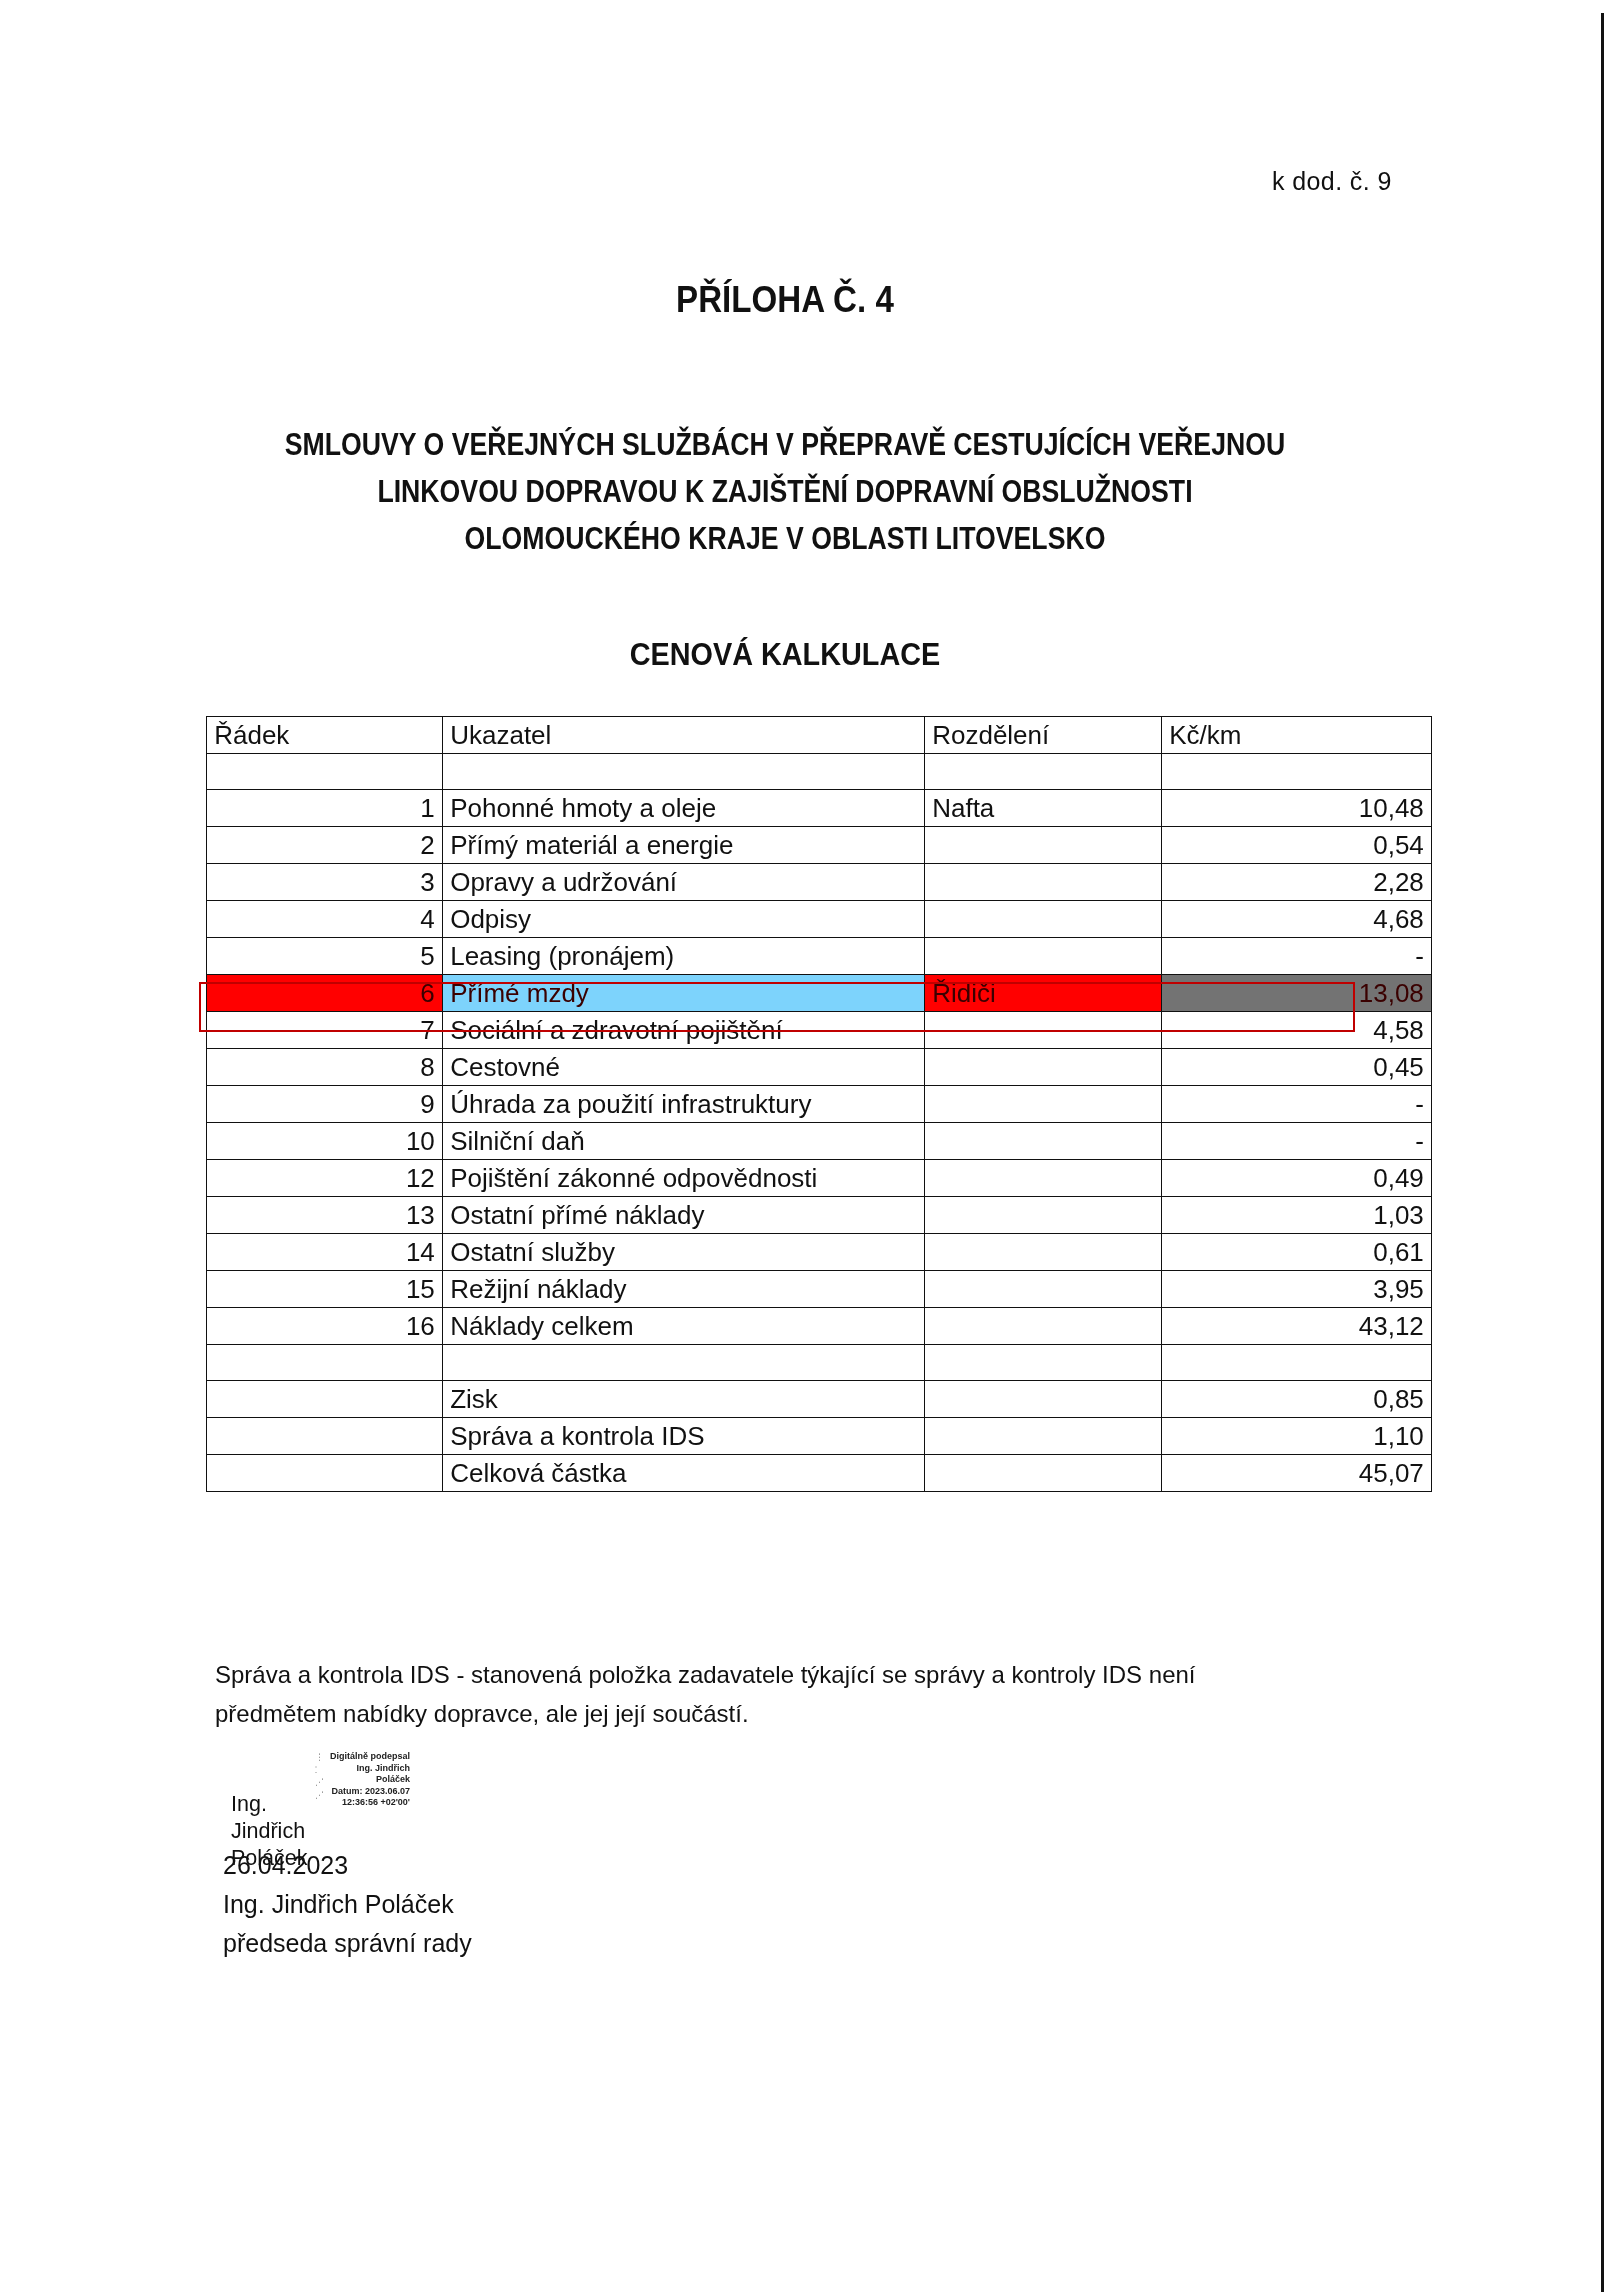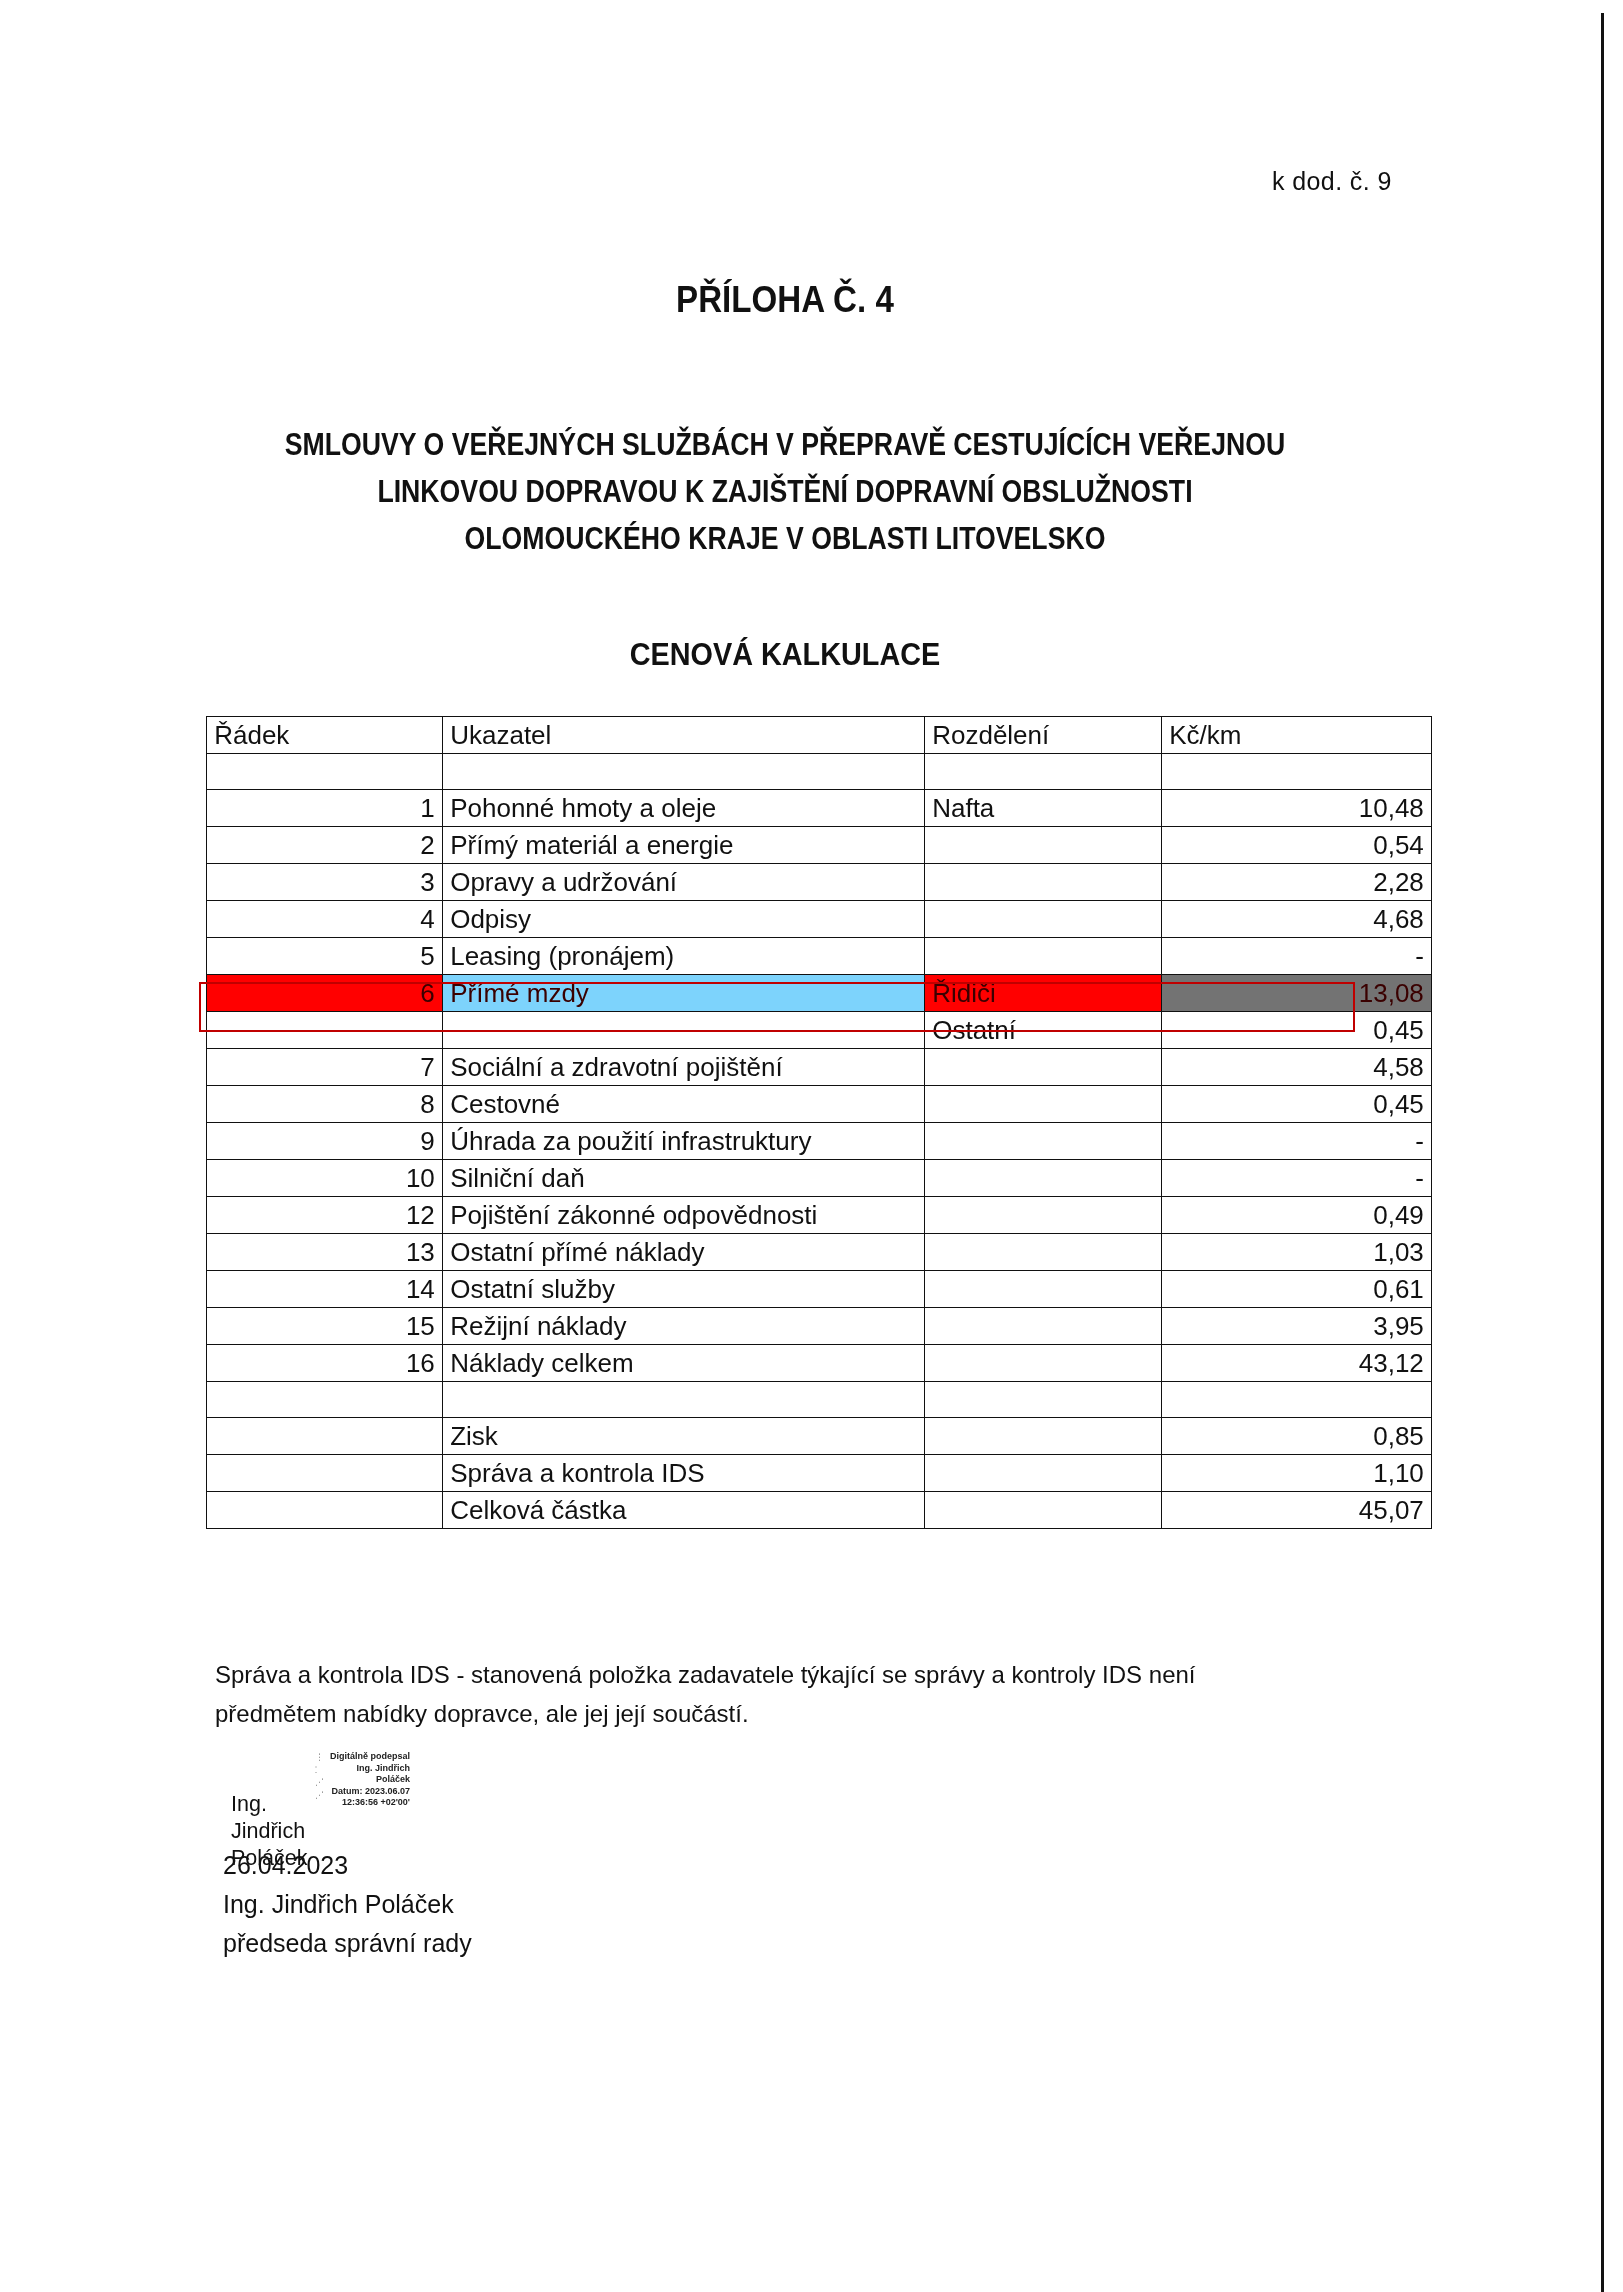--- a/index.html
+++ b/index.html
@@ -89,26 +89,20 @@
         <td class="c3"></td>
         <td class="c4 num">-</td>
       </tr>
       <tr class="highlight">
         <td class="c1 num" style="background: rgb(255, 0, 0);">6</td>
         <td class="c2" style="background: #7dd3fc;">Přímé mzdy</td>
         <td class="c3" style="background: rgb(255, 0, 0);">Řidiči</td>
         <td class="c4 num" style="background: #737373;">13,08</td>
       </tr>
       <tr>
-        <td class="c1 num"></td>
-        <td class="c2"></td>
-        <td class="c3">Ostatní</td>
-        <td class="c4 num">0,45</td>
-      </tr>
-      <tr>
         <td class="c1 num">7</td>
         <td class="c2">Sociální a zdravotní pojištění</td>
         <td class="c3"></td>
         <td class="c4 num">4,58</td>
       </tr>
       <tr>
         <td class="c1 num">8</td>
         <td class="c2">Cestovné</td>
         <td class="c3"></td>
         <td class="c4 num">0,45</td>

